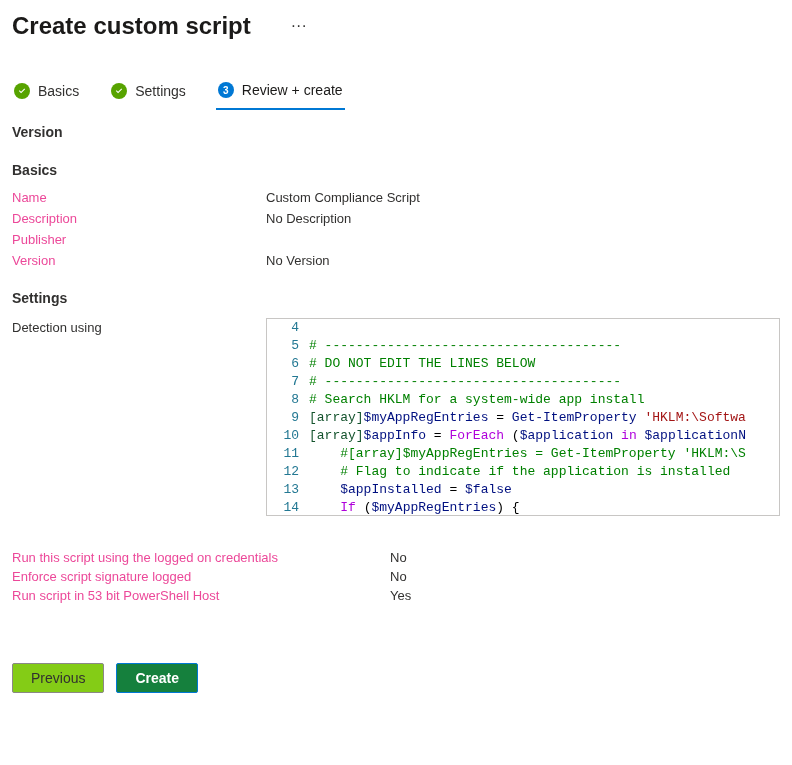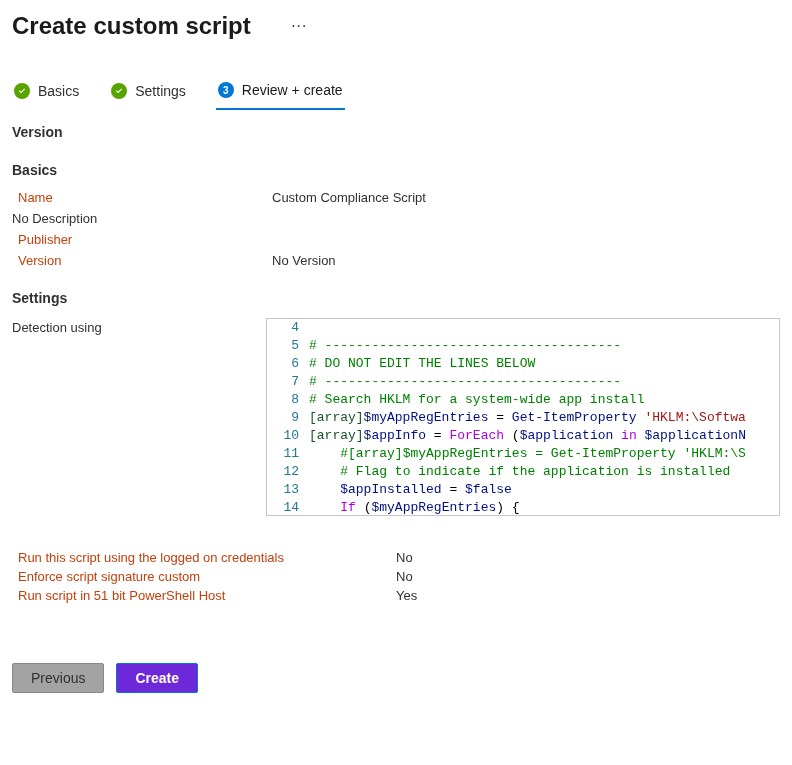--- a/index.html
+++ b/index.html
@@ -18,21 +18,21 @@
   .tabs { display: flex; gap: 28px; border-bottom: 0; margin-bottom: 14px; }
   .tab { display: flex; align-items: center; gap: 8px; padding: 6px 2px 10px 2px; font-size: 14px; color: #323130; }
   .tab .badge { width: 16px; height: 16px; border-radius: 50%; display: flex; align-items: center; justify-content: center; font-size: 10px; color: #fff; font-weight: 600; }
   .tab .check { width: 16px; height: 16px; border-radius: 50%; background: #57a300; display: flex; align-items: center; justify-content: center; }
   .tab .check svg { width: 10px; height: 10px; fill: #fff; }
   .tab.active { border-bottom: 2px solid #0078d4; color: #1b1a19; font-weight: 400; }
   .tab.active .badge { background: #0078d4; }
   .section-summary { font-size: 14px; font-weight: 600; margin: 6px 0 22px 0; color:#323130;}
   .section-head { font-size: 14px; font-weight: 600; margin: 10px 0 12px 0; color:#323130;}
   .kv { display: flex; margin: 6px 0; font-size: 13px; color:#323130;}
-  .kv .k { width: 254px; color:#c2410c;margin-left:6px;}
+  .kv .k { width: 254px; color:#ec4899;}
   .kv .v { flex: 1; color:#323130;}
   .settings-block { margin-top: 22px; }
   .script-row { display: flex; align-items: flex-start; margin-top: 6px; }
   .script-label { width: 254px; padding-top: 2px; color:#323130; font-size:13px;}
   .code-box {
     flex: 1;
     border: 1px solid #c8c6c4;
     background: #fff;
     height: 198px;
     overflow: hidden;
@@ -70,22 +70,22 @@
     gap: 12px;
   }
   .btn {
     font-family: inherit;
     font-size: 14px;
     padding: 6px 18px;
     border-radius: 2px;
     cursor: pointer;
     min-width: 80px;
   }
-  .btn-secondary { background: #a3a3a3; border: 1px solid #8a8886; color: #323130; }
-  .btn-primary { background: #6d28d9; border: 1px solid #0078d4; color: #fff; font-weight: 600; }
+  .btn-secondary { background: #84cc16; border: 1px solid #8a8886; color: #323130; }
+  .btn-primary { background: #15803d; border: 1px solid #0078d4; color: #fff; font-weight: 600; }
 </style>
 </head>
 <body>
 
 <div class="title-row">
   <div class="page-title">Create custom script</div>
   <div class="more">···</div>
 </div>
 
 <div class="tabs">
@@ -112,20 +112,21 @@
 </div>
 
 <div class="section-summary">Version</div>
 
 <div class="section-head">Basics</div>
 <div class="kv">
     <div class="k">Name</div>
     <div class="v">Custom Compliance Script</div>
   </div>
 <div class="kv">
+    <div class="k">Description</div>
     <div class="v">No Description</div>
   </div>
 <div class="kv">
     <div class="k">Publisher</div>
   </div>
 <div class="kv">
     <div class="k">Version</div>
     <div class="v">No Version</div>
   </div>
 
@@ -152,25 +153,25 @@
       </div>
     </div>
   </div>
 
   <div class="post-settings">
     <div class="kv">
         <div class="k">Run this script using the logged on credentials</div>
         <div class="v">No</div>
       </div>
     <div class="kv">
-        <div class="k">Enforce script signature custom</div>
+        <div class="k">Enforce script signature logged</div>
         <div class="v">No</div>
       </div>
     <div class="kv">
-        <div class="k">Run script in 51 bit PowerShell Host</div>
+        <div class="k">Run script in 53 bit PowerShell Host</div>
         <div class="v">Yes</div>
       </div>
   </div>
 </div>
 
 <div class="footer">
   <button class="btn btn-secondary">Previous</button>
   <button class="btn btn-primary">Create</button>
 </div>
 

